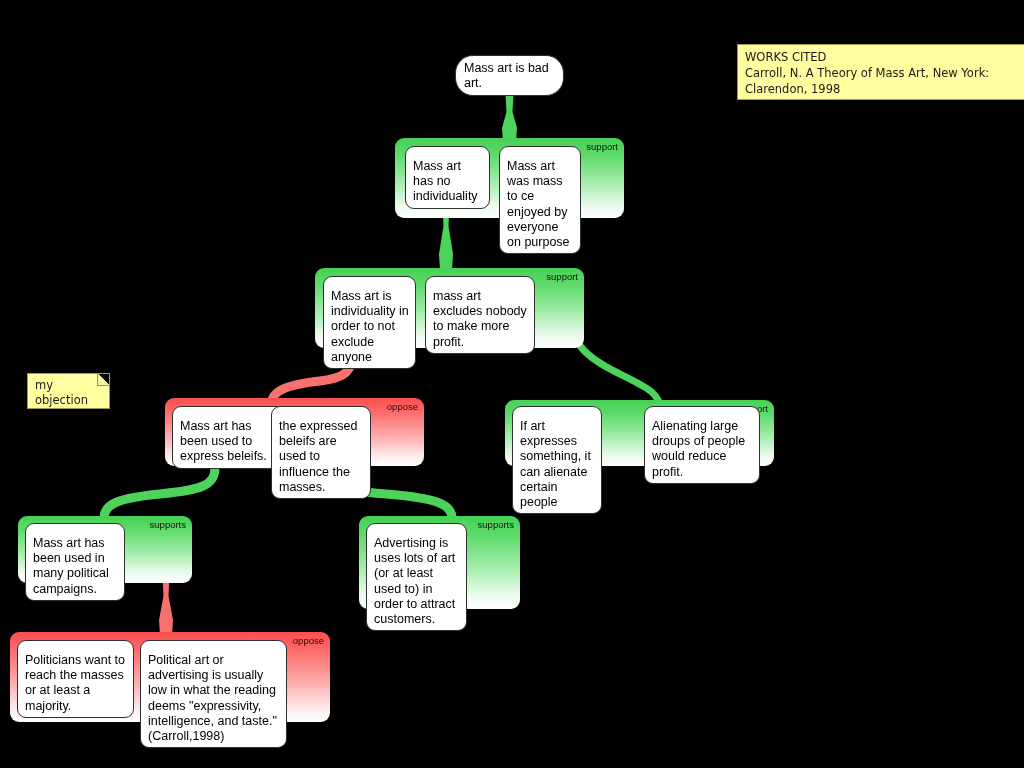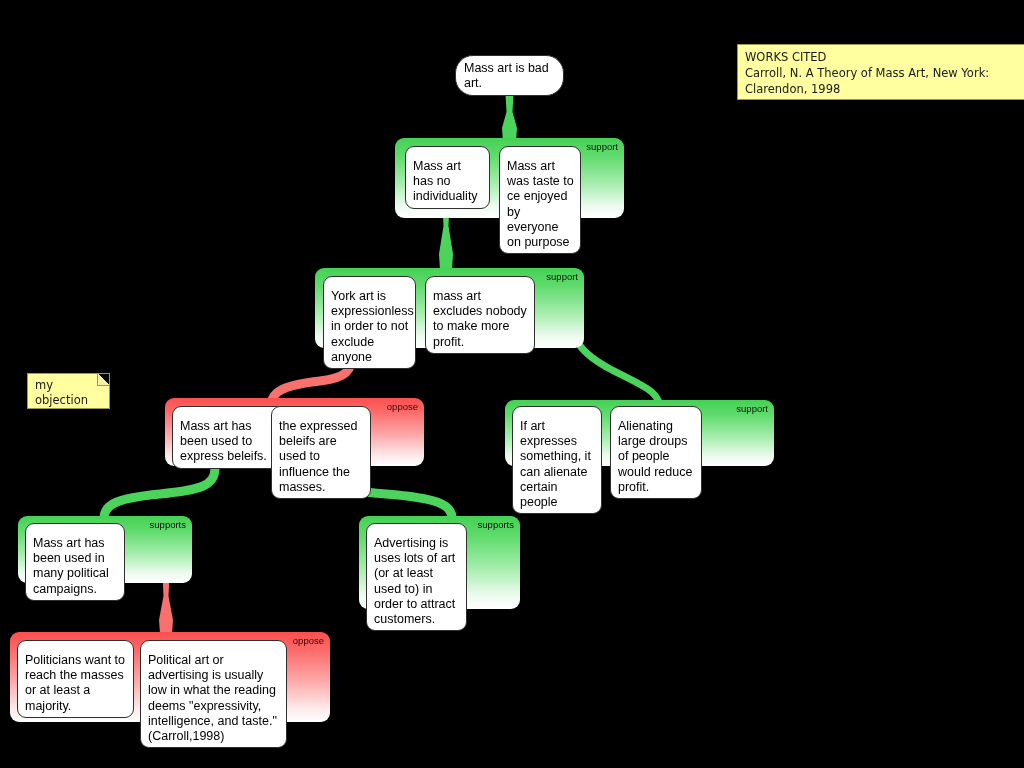--- a/index.html
+++ b/index.html
@@ -64,28 +64,28 @@
     <span>Mass art is bad art.</span>
   </div>
 
   <div class="group support" style="left:395px;top:138px;width:229px;height:80px;">
     <span class="glabel">support</span>
   </div>
   <div class="claim" style="left:405px;top:146px;width:85px;">
     <span>Mass art has no individuality</span>
   </div>
   <div class="claim" style="left:499px;top:146px;width:82px;">
-    <span>Mass art was taste to ce enjoyed by everyone on purpose</span>
+    <span>Mass art was mass to ce enjoyed by everyone on purpose</span>
   </div>
 
   <div class="group support" style="left:315px;top:268px;width:269px;height:80px;">
     <span class="glabel">support</span>
   </div>
   <div class="claim" style="left:323px;top:276px;width:93px;">
-    <span>York art is expressionless in order to not exclude anyone</span>
+    <span>Mass art is individuality in order to not exclude anyone</span>
   </div>
   <div class="claim" style="left:425px;top:276px;width:110px;">
     <span>mass art excludes nobody to make more profit.</span>
   </div>
 
   <div class="group oppose" style="left:165px;top:398px;width:259px;height:68px;">
     <span class="glabel">oppose</span>
   </div>
   <div class="claim" style="left:172px;top:406px;width:115px;">
     <span>Mass art has been used to express beleifs.</span>
@@ -93,21 +93,21 @@
   <div class="claim" style="left:271px;top:406px;width:100px;">
     <span>the expressed beleifs are used to influence the masses.</span>
   </div>
 
   <div class="group support" style="left:505px;top:400px;width:269px;height:66px;">
     <span class="glabel">support</span>
   </div>
   <div class="claim" style="left:512px;top:406px;width:90px;">
     <span>If art expresses something, it can alienate certain people</span>
   </div>
-  <div class="claim" style="left:610px;top:406px;width:92px;">
+  <div class="claim" style="left:644px;top:406px;width:116px;">
     <span>Alienating large droups of people would reduce profit.</span>
   </div>
 
   <div class="group support" style="left:18px;top:516px;width:174px;height:67px;">
     <span class="glabel">supports</span>
   </div>
   <div class="claim" style="left:25px;top:523px;width:100px;">
     <span>Mass art has been used in many political campaigns.</span>
   </div>
 

